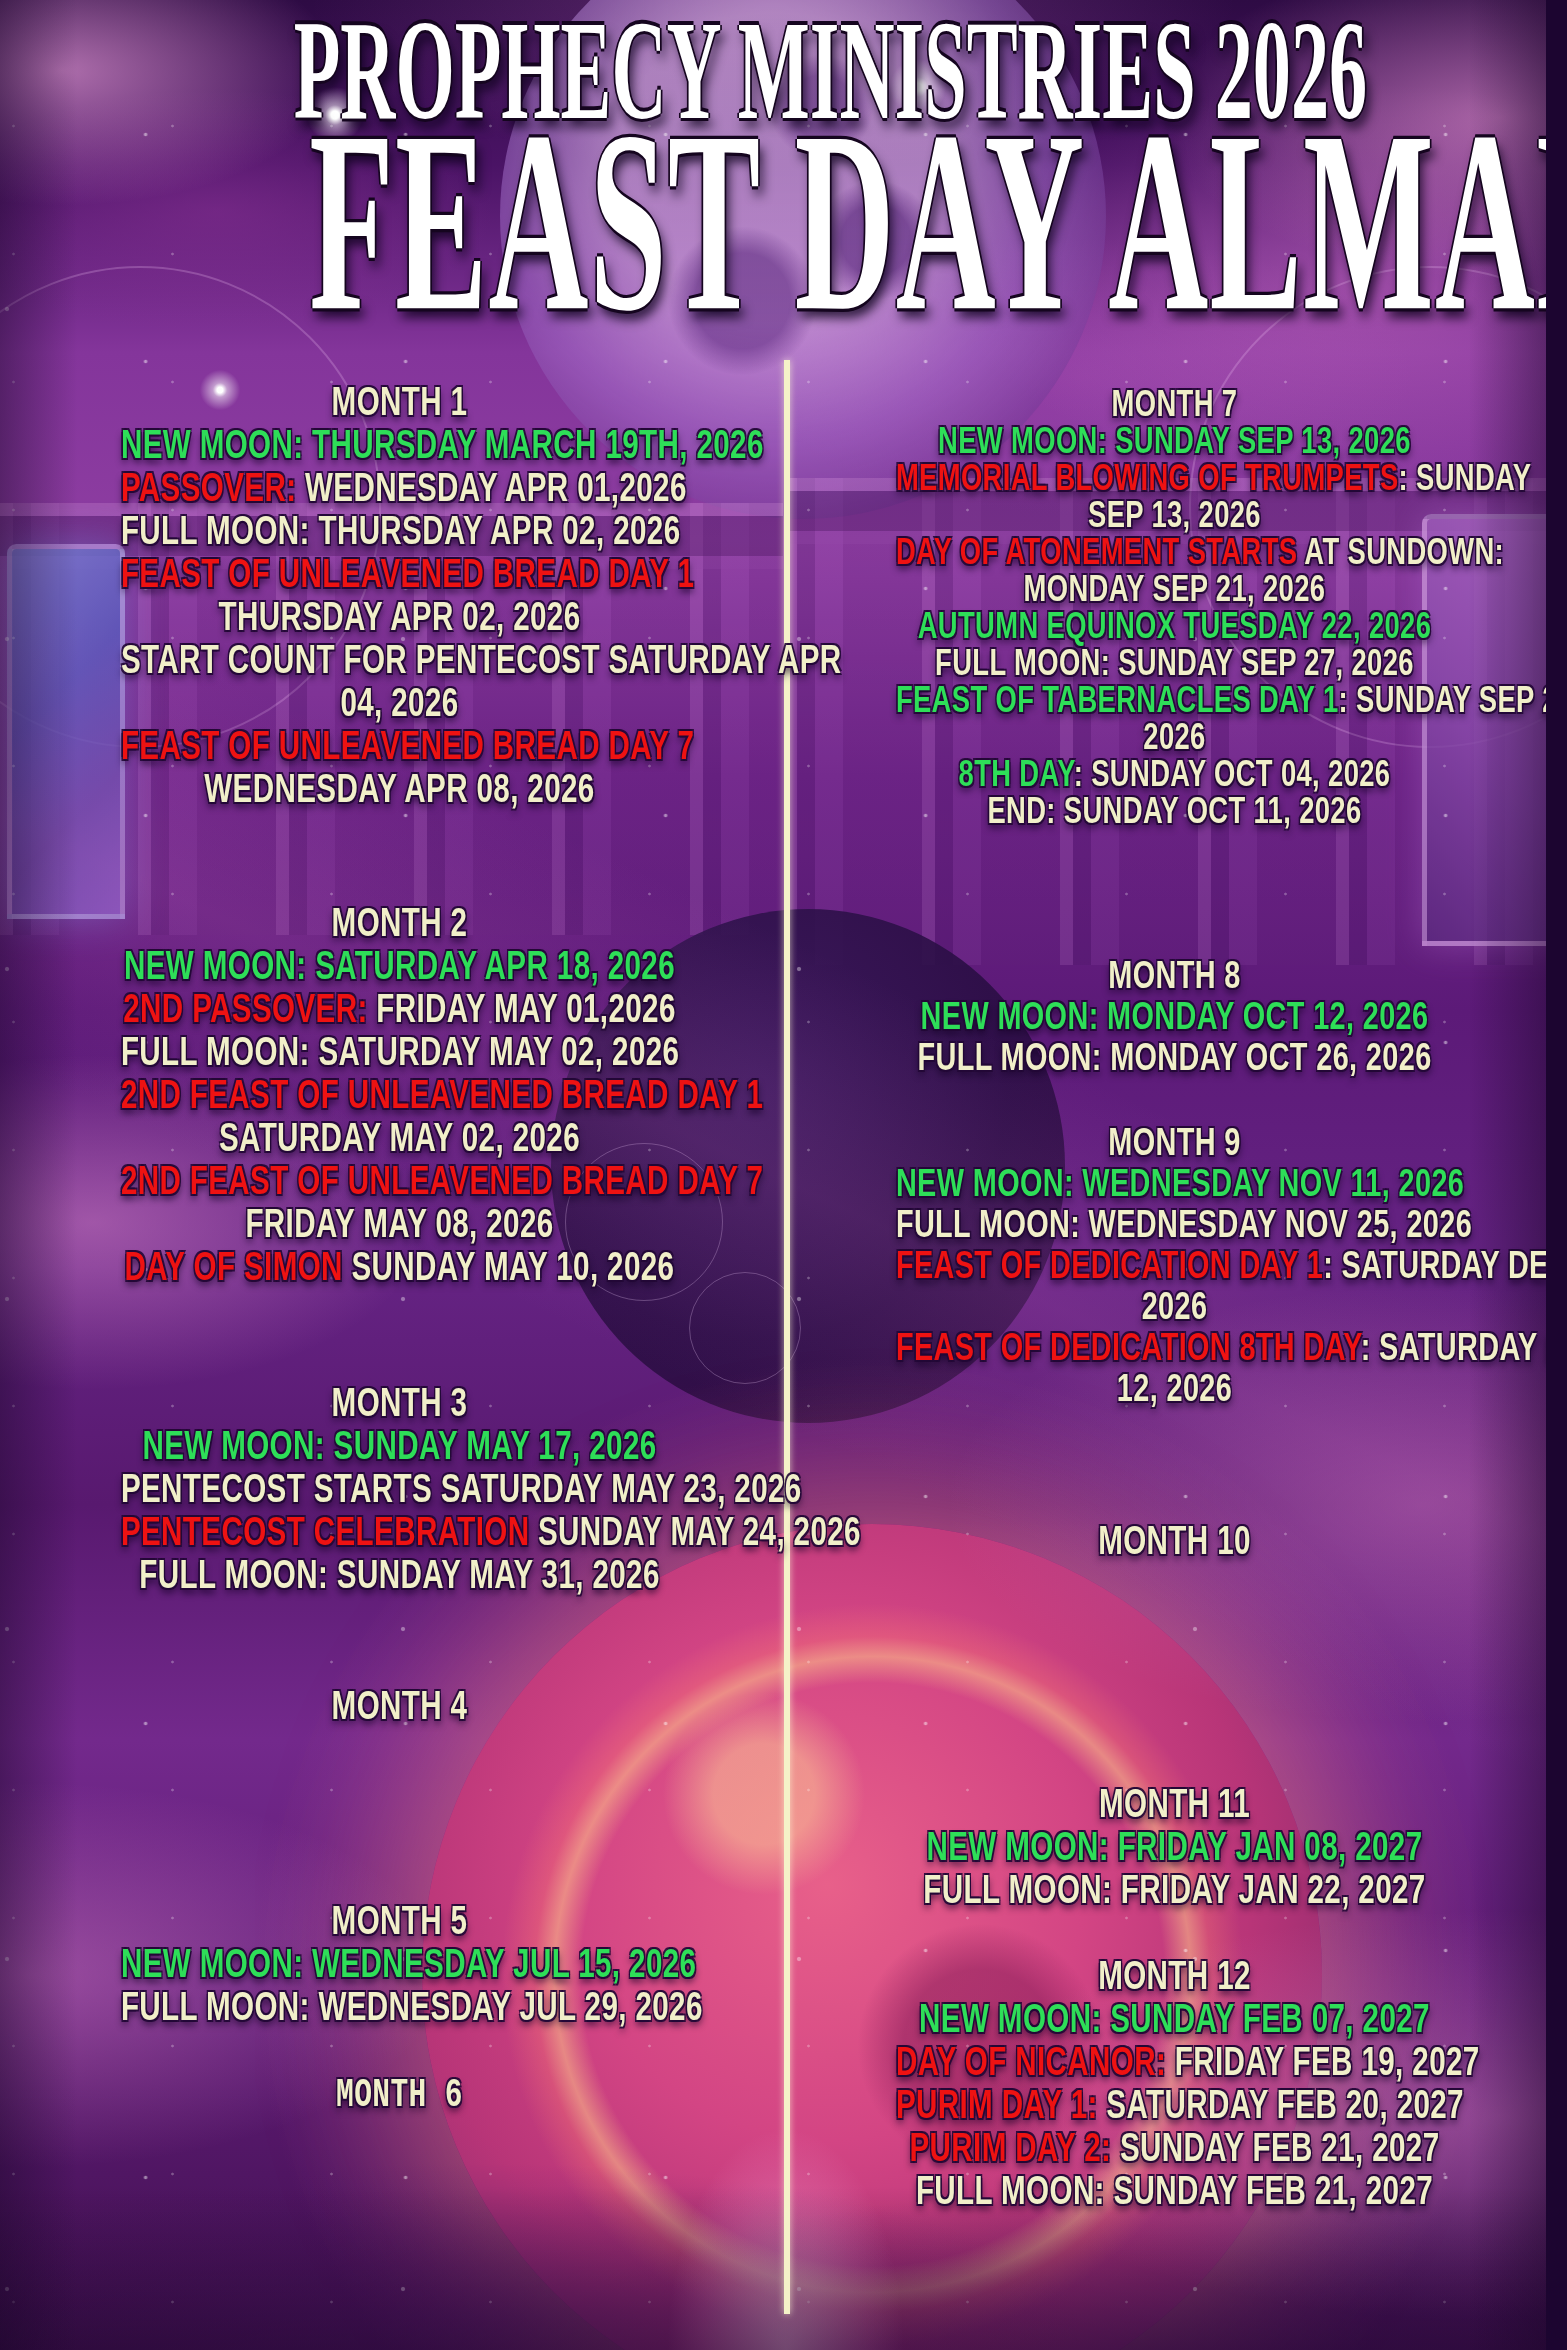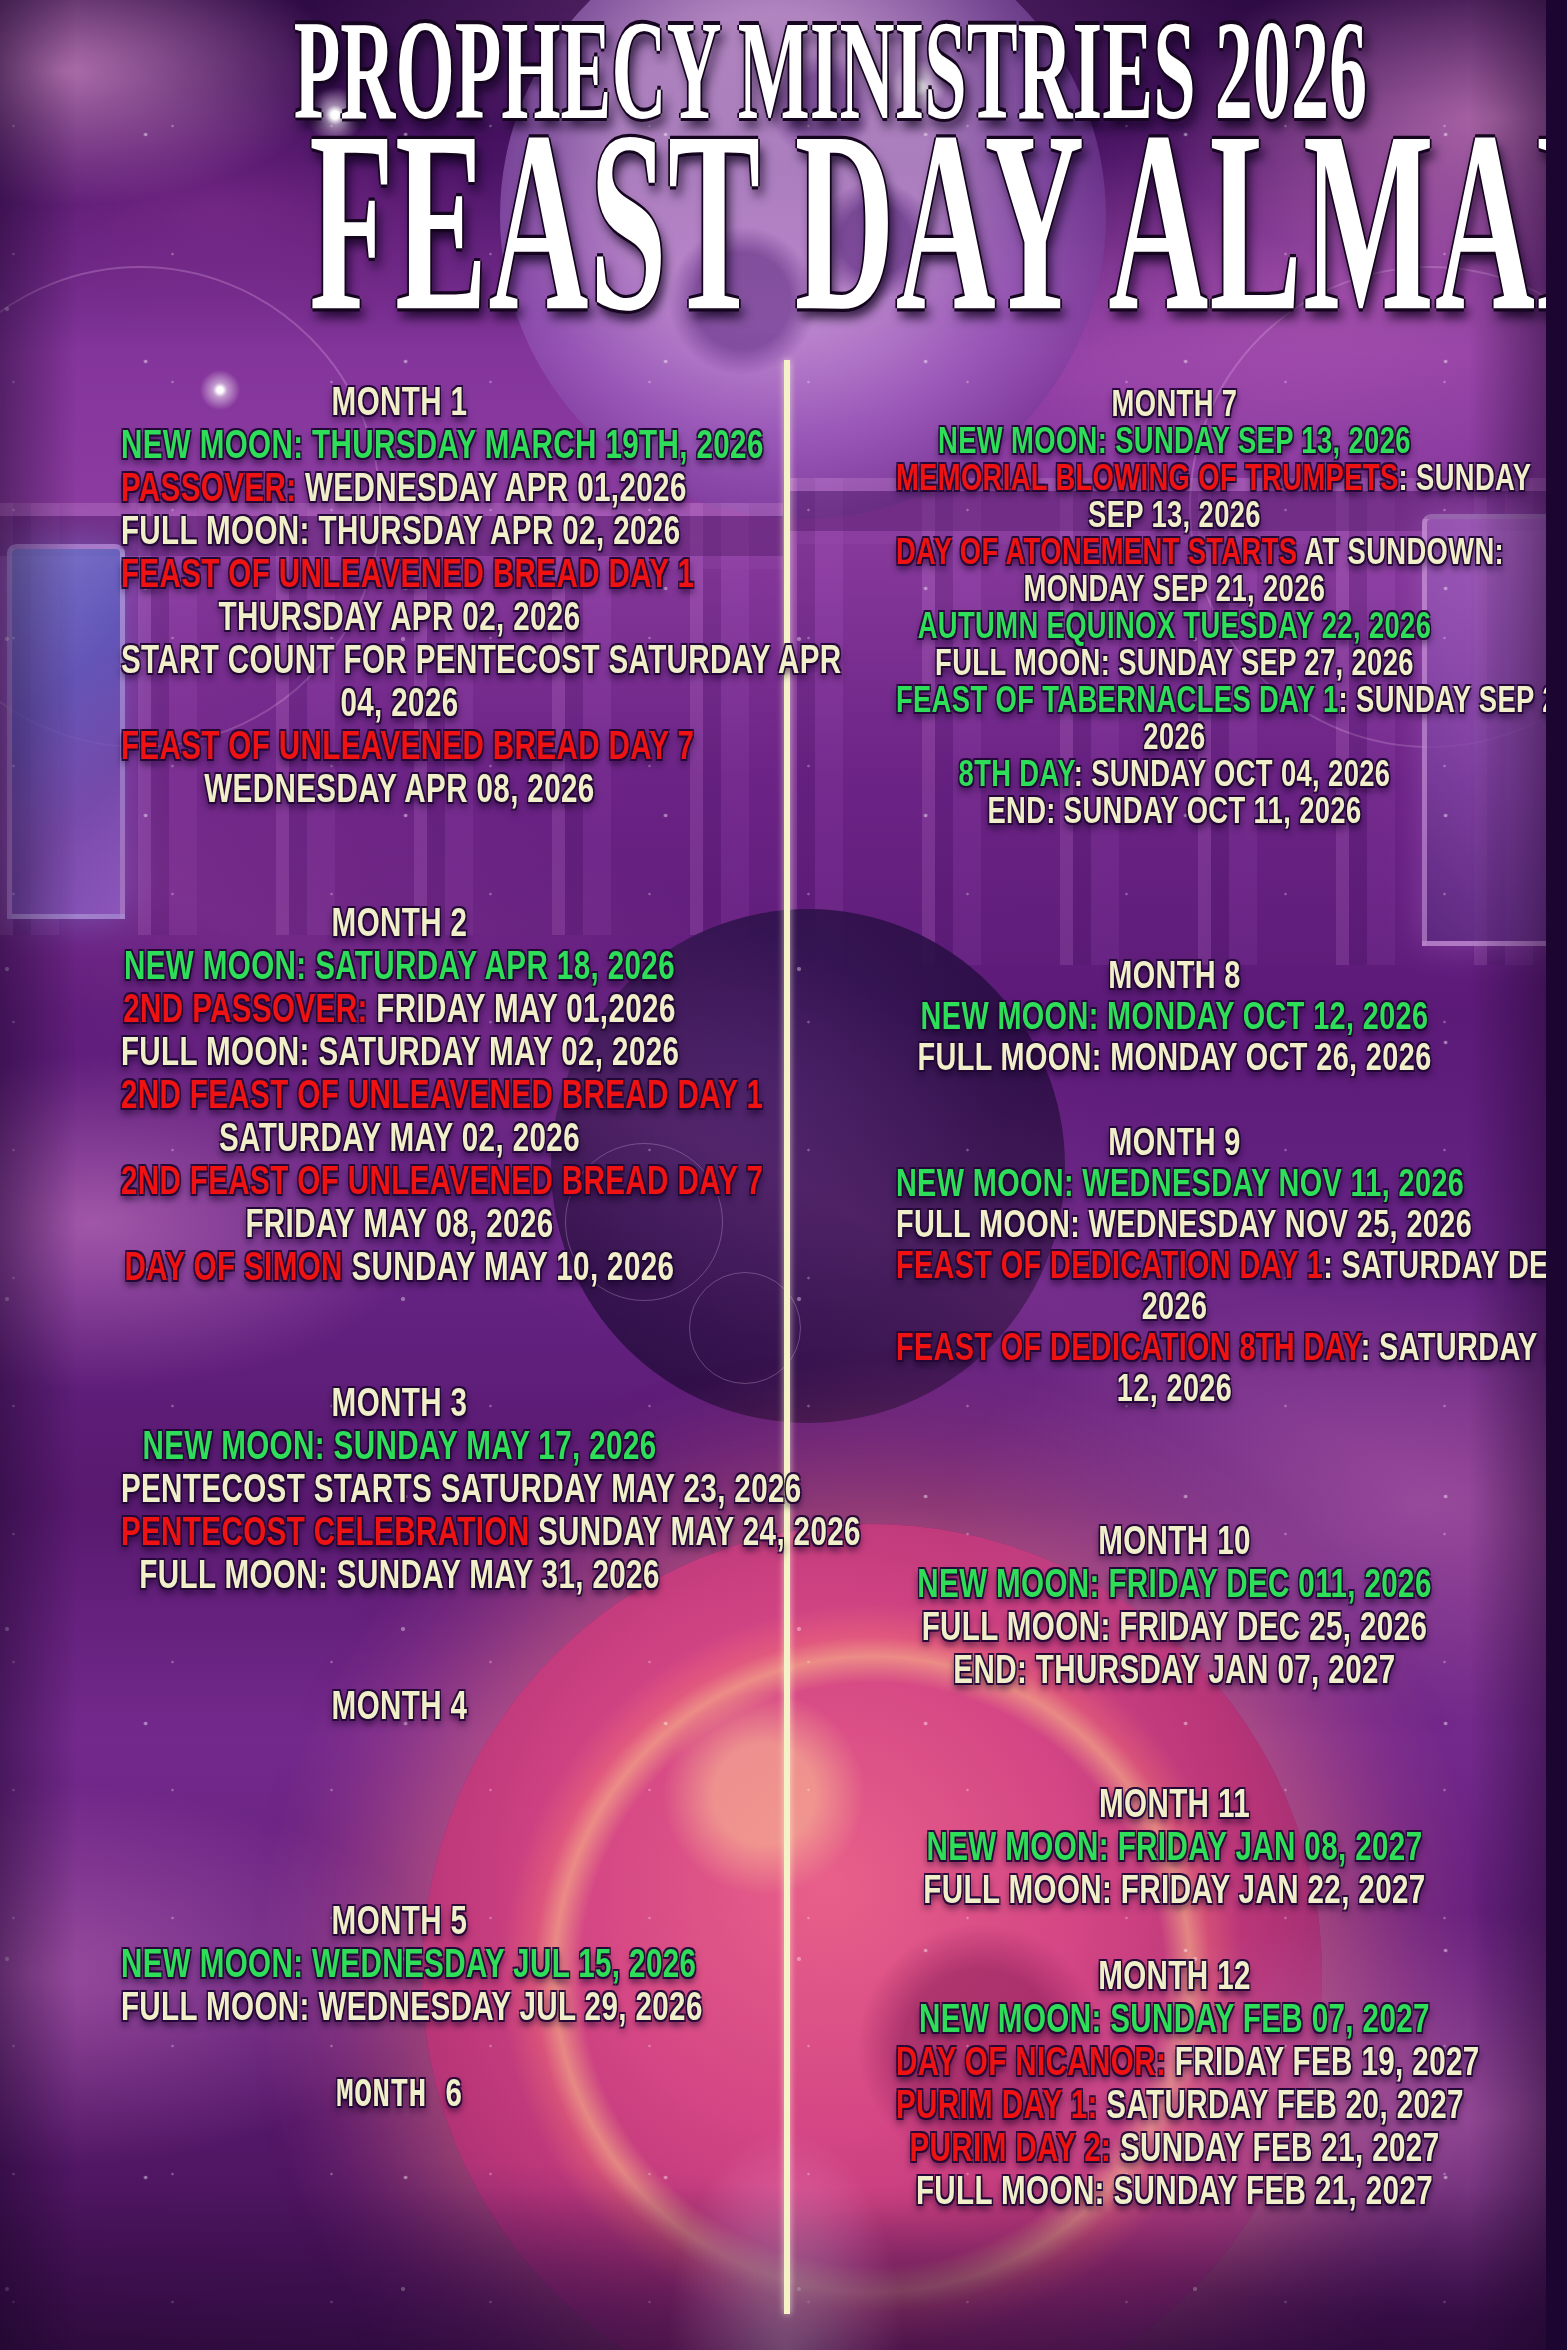--- a/index.html
+++ b/index.html
@@ -237,25 +237,20 @@
         <div class="line"><span style="color: rgb(46, 222, 88);">NEW MOON: WEDNESDAY NOV 11, 2026</span></div>
         <div class="line"><span style="color: rgb(241, 239, 201);">FULL MOON: WEDNESDAY NOV 25, 2026</span></div>
         <div class="line"><span style="color: rgb(238, 18, 18);">FEAST OF DEDICATION DAY 1</span><span style="color: rgb(241, 239, 201);">: SATURDAY DEC 05,</span></div>
         <div class="line"><span style="color: rgb(241, 239, 201);">2026</span></div>
         <div class="line"><span style="color: rgb(238, 18, 18);">FEAST OF DEDICATION 8TH DAY</span><span style="color: rgb(241, 239, 201);">: SATURDAY DEC</span></div>
         <div class="line"><span style="color: rgb(241, 239, 201);">12, 2026</span></div>
       </div>
   </section>
   <section class="month col-right" style="top:1511px;">
     <h2 class="month-name">MONTH 10</h2>
-    <div>
-        <div class="line"><span style="color: rgb(46, 222, 88);">NEW MOON: FRIDAY DEC 011, 2026</span></div>
-        <div class="line"><span style="color: rgb(241, 239, 201);">FULL MOON: FRIDAY DEC 25, 2026</span></div>
-        <div class="line"><span style="color: rgb(241, 239, 201);">END: THURSDAY JAN 07, 2027</span></div>
-      </div>
   </section>
   <section class="month col-right" style="top:1774px;">
     <h2 class="month-name">MONTH 11</h2>
     <div>
         <div class="line"><span style="color: rgb(46, 222, 88);">NEW MOON: FRIDAY JAN 08, 2027</span></div>
         <div class="line"><span style="color: rgb(241, 239, 201);">FULL MOON: FRIDAY JAN 22, 2027</span></div>
       </div>
   </section>
   <section class="month col-right" style="top:1946px;">
     <h2 class="month-name">MONTH 12</h2>

